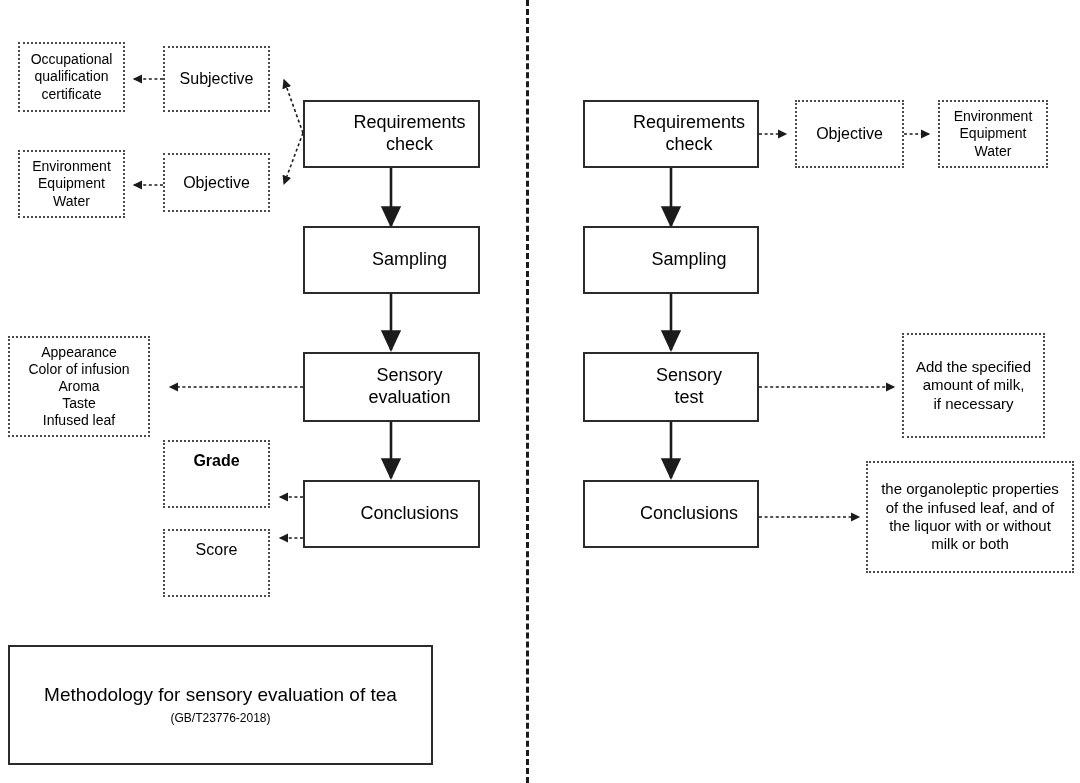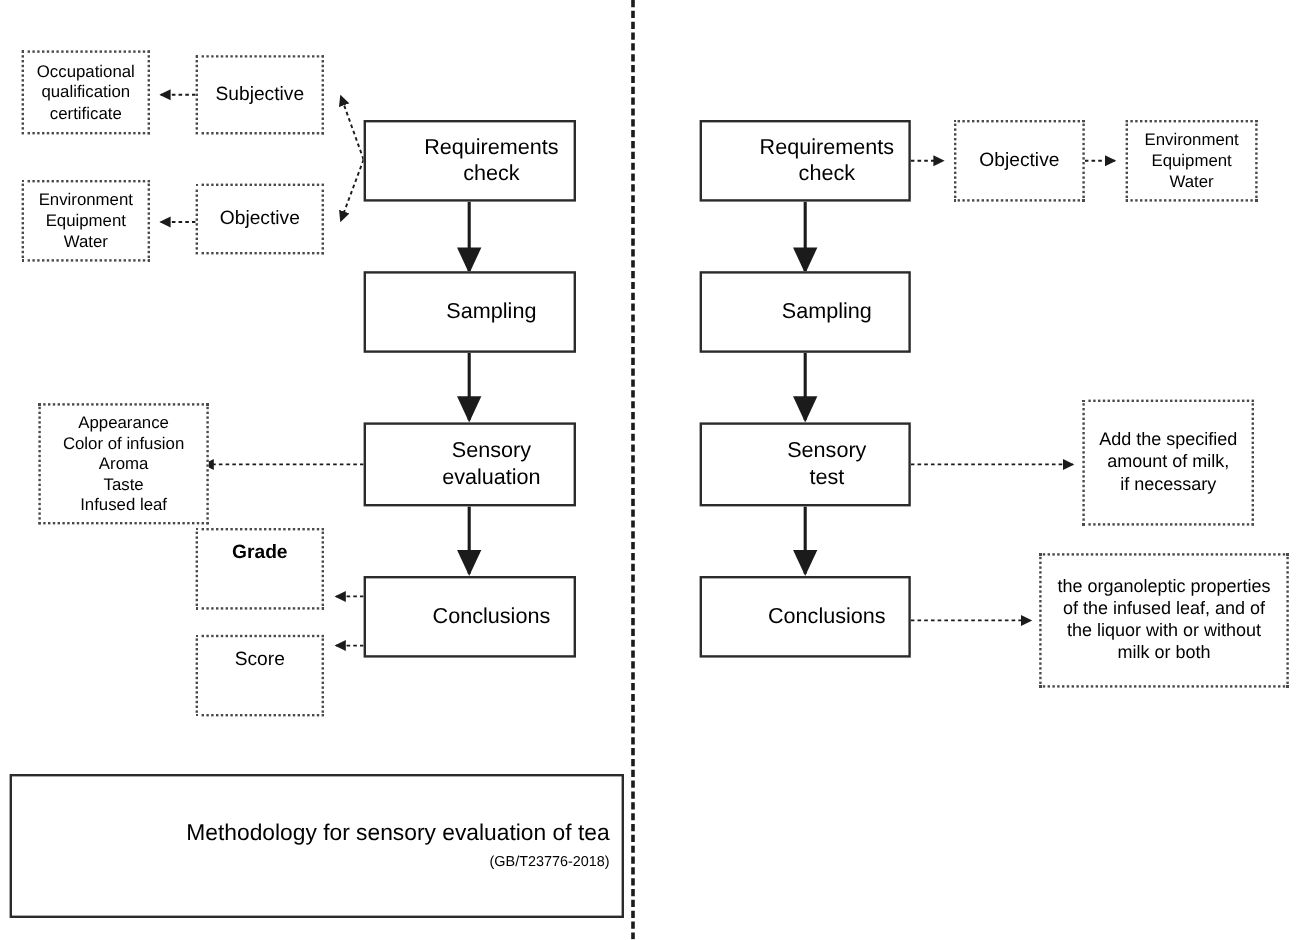--- a/index.html
+++ b/index.html
@@ -152,41 +152,41 @@
   </div>
 
   <div class="node solid fs18" style="left:303px; top:100px; width:177px; height:68px;">
     <span class="nodetext">Requirements<br>check</span>
   </div>
 
   <div class="node solid fs18" style="left:303px; top:226px; width:177px; height:68px;">
     <span class="nodetext">Sampling</span>
   </div>
 
-  <div class="node dotted fs14" style="left:32px; top:336px; width:142px; height:101px;">
+  <div class="node dotted fs14" style="left:8px; top:336px; width:142px; height:101px;">
     <span class="nodetext">Appearance<br>Color of infusion<br>Aroma<br>Taste<br>Infused leaf</span>
   </div>
 
   <div class="node solid fs18" style="left:303px; top:352px; width:177px; height:70px;">
     <span class="nodetext">Sensory<br>evaluation</span>
   </div>
 
   <div class="node dotted fs16 align-top" style="left:163px; top:440px; width:107px; height:68px;font-weight:bold;">
     <span class="nodetext">Grade</span>
   </div>
 
   <div class="node solid fs18" style="left:303px; top:480px; width:177px; height:68px;">
     <span class="nodetext">Conclusions</span>
   </div>
 
   <div class="node dotted fs16 align-top" style="left:163px; top:529px; width:107px; height:68px;">
     <span class="nodetext">Score</span>
   </div>
 
-  <div class="caption" style="left:8px; top:645px; width:512px; height:120px;align-items:flex-end;">
+  <div class="caption" style="left:8px; top:645px; width:425px; height:120px;">
     <div class="cap-title">Methodology for sensory evaluation of tea</div>
     <div class="cap-code">(GB/T23776-2018)</div>
   </div>
 
   <div class="node solid fs18" style="left:583px; top:100px; width:176px; height:68px;">
     <span class="nodetext">Requirements<br>check</span>
   </div>
 
   <div class="node dotted fs16" style="left:795px; top:100px; width:109px; height:68px;">
     <span class="nodetext">Objective</span>

